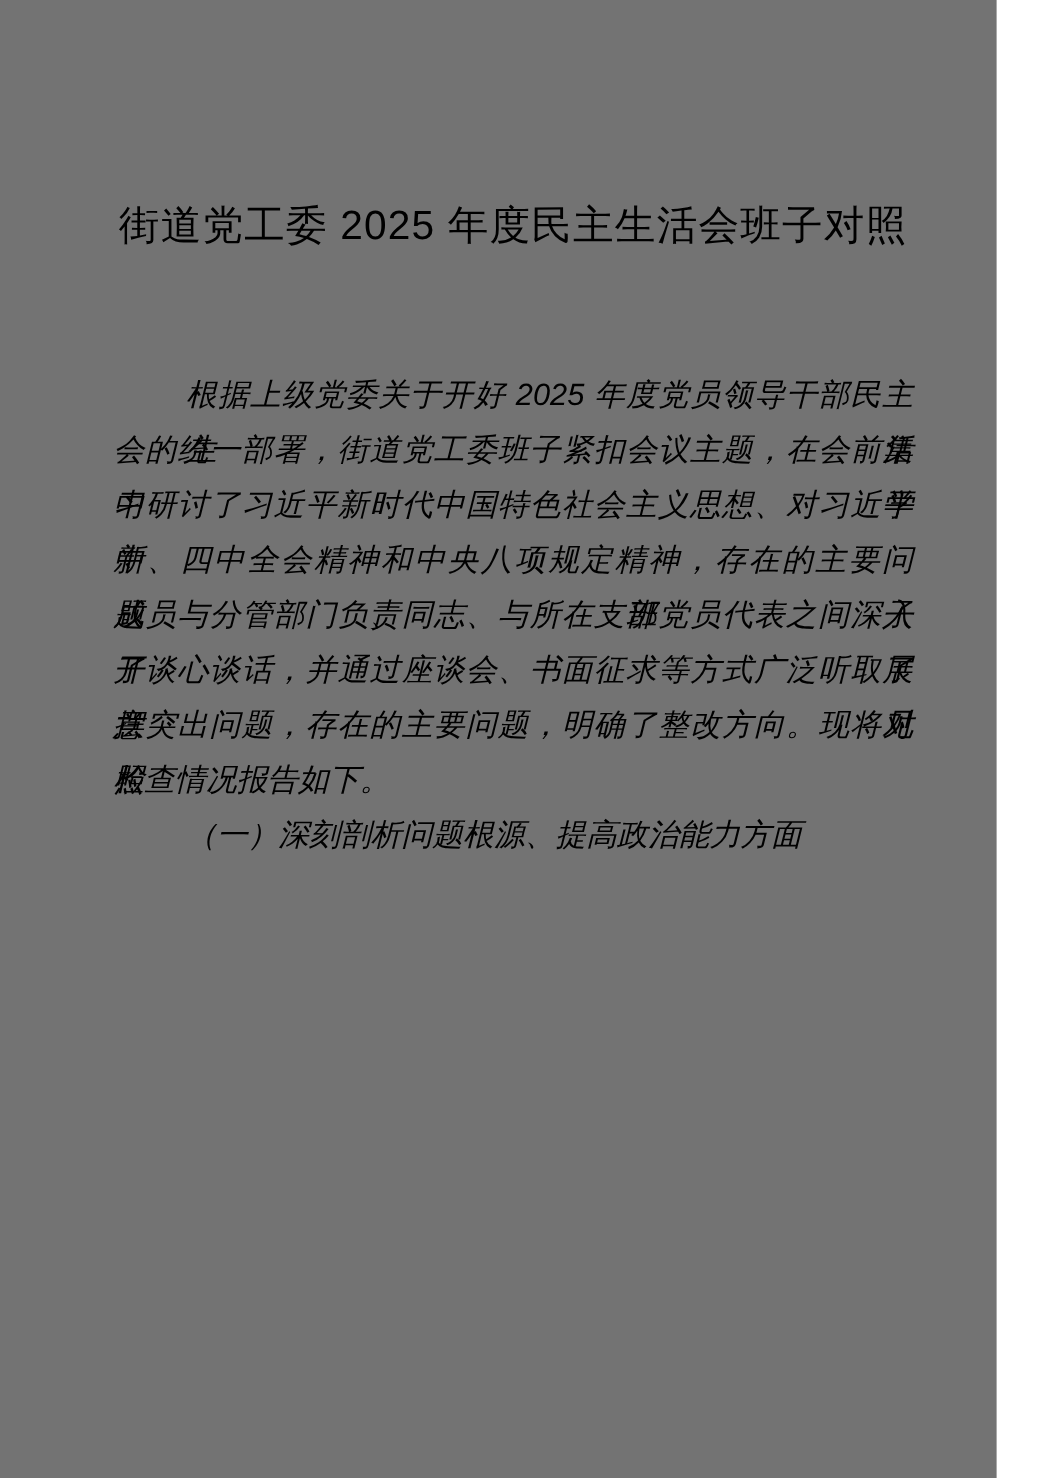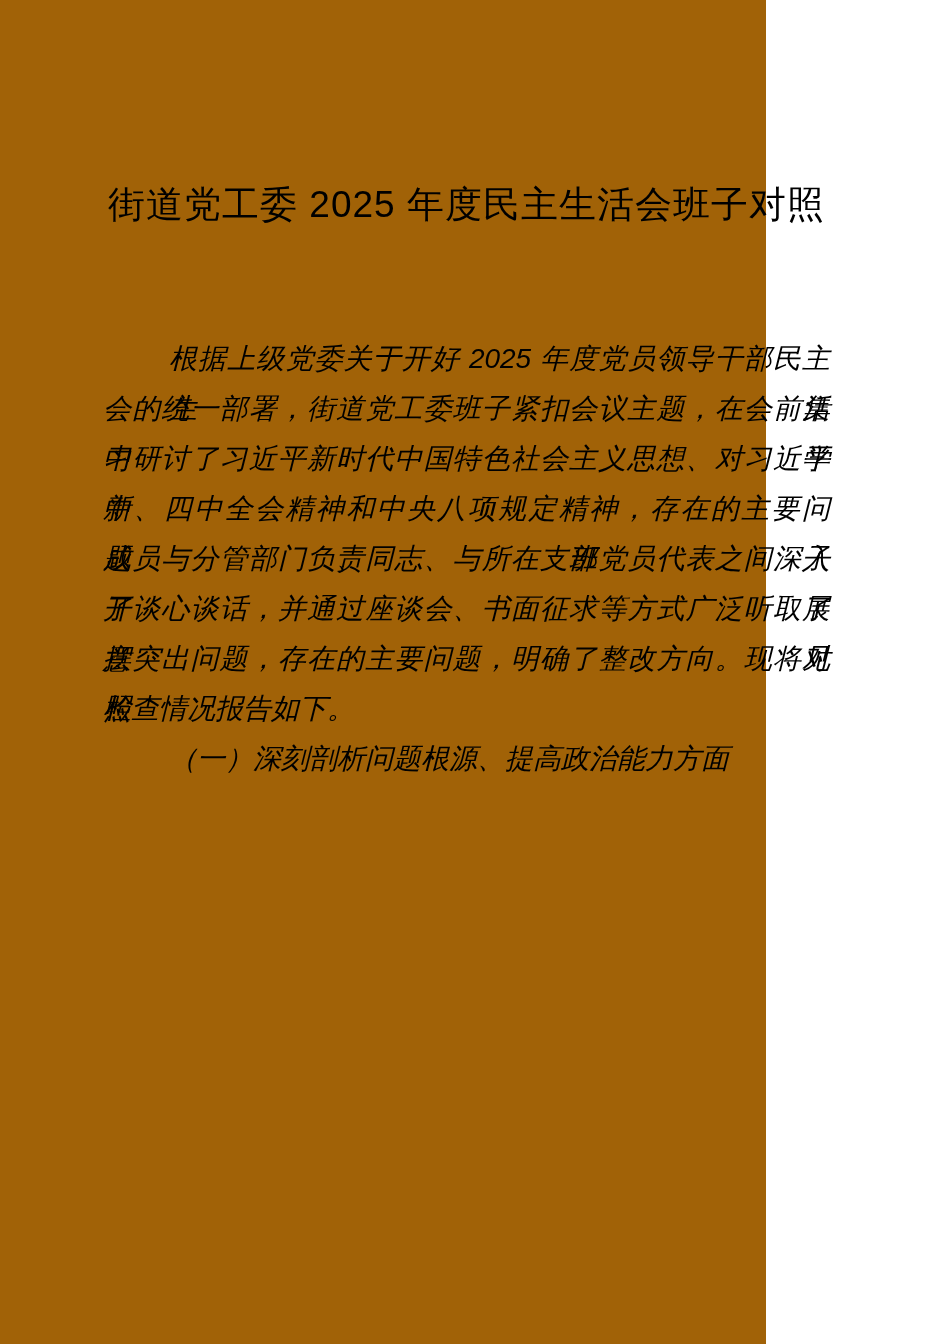--- a/index.html
+++ b/index.html
@@ -11,23 +11,23 @@
     height: 1344px;
     position: relative;
     background: #ffffff;
     font-family: "Liberation Sans", "DejaVu Sans", sans-serif;
     color: #000000;
     overflow: hidden;
   }
   .page {
     position: absolute;
     left: 0; top: 0;
-    width: 766px;
+    width: 906px;
     height: 1344px;
-    background: #a16207;
+    background: #737373;
   }
   .doc-title {
     position: absolute;
     left: 103px;
     top: 167px;
     width: 727px;
     margin: 0;
     font-size: 37px;
     line-height: 76px;
     font-weight: normal;

